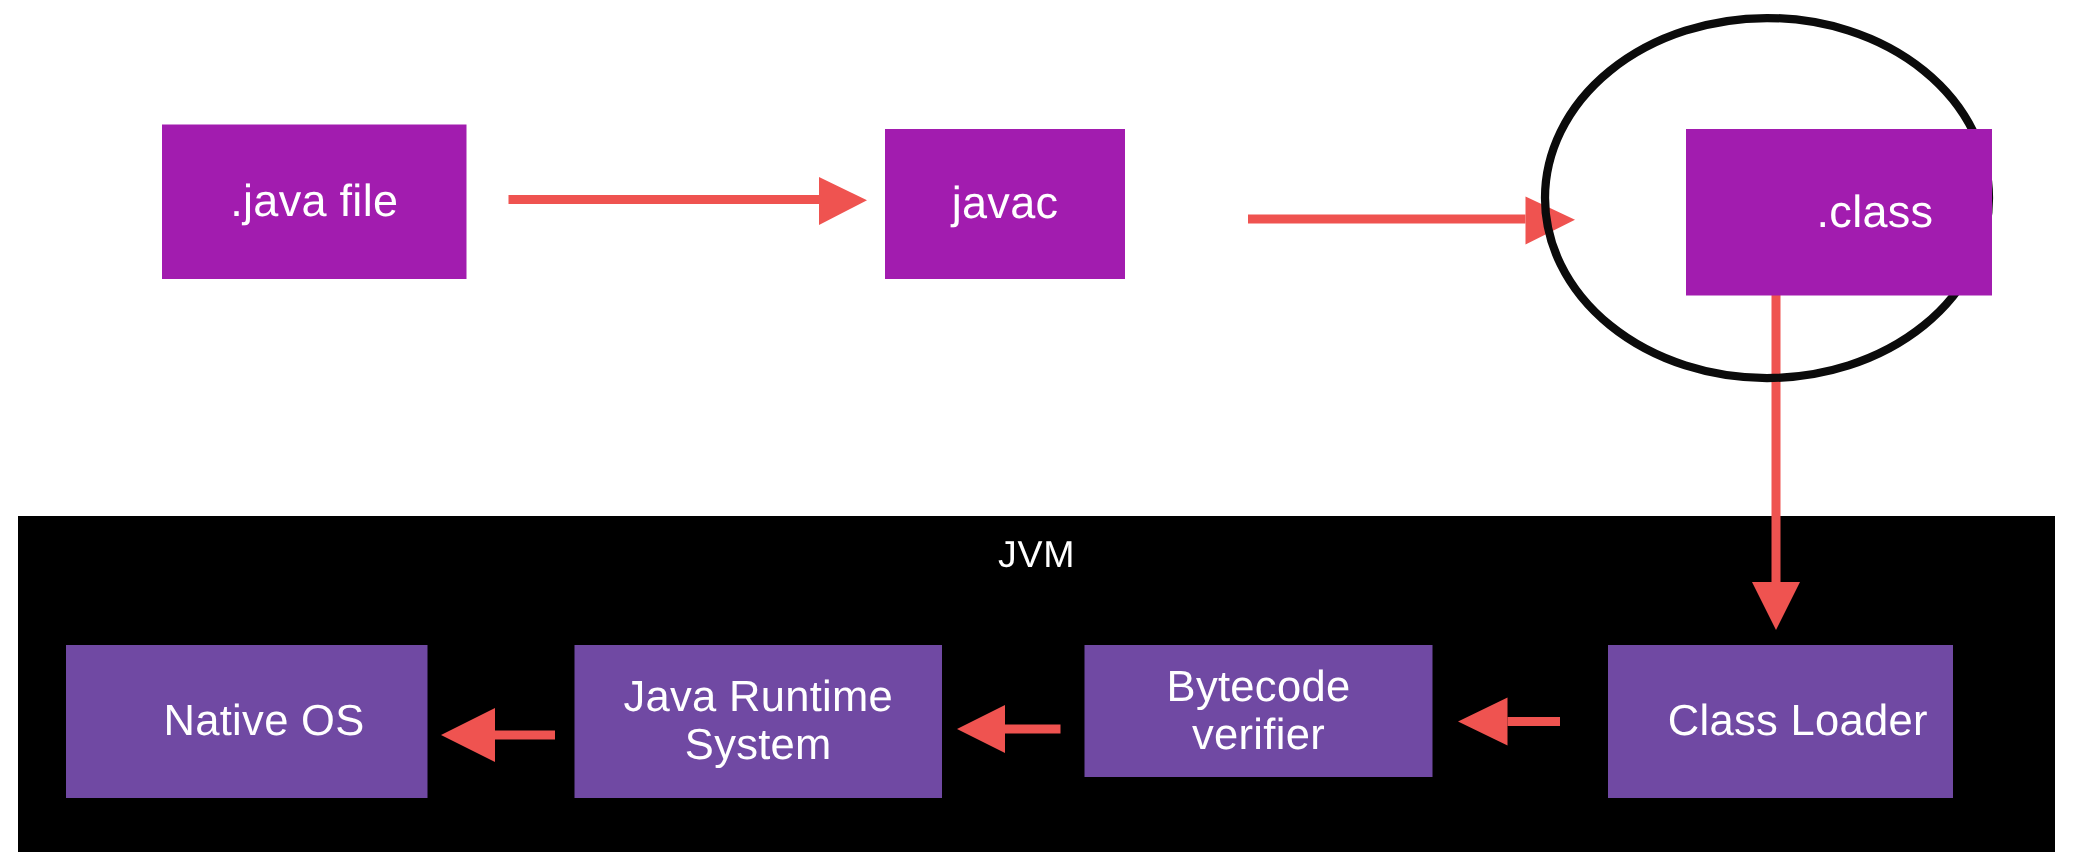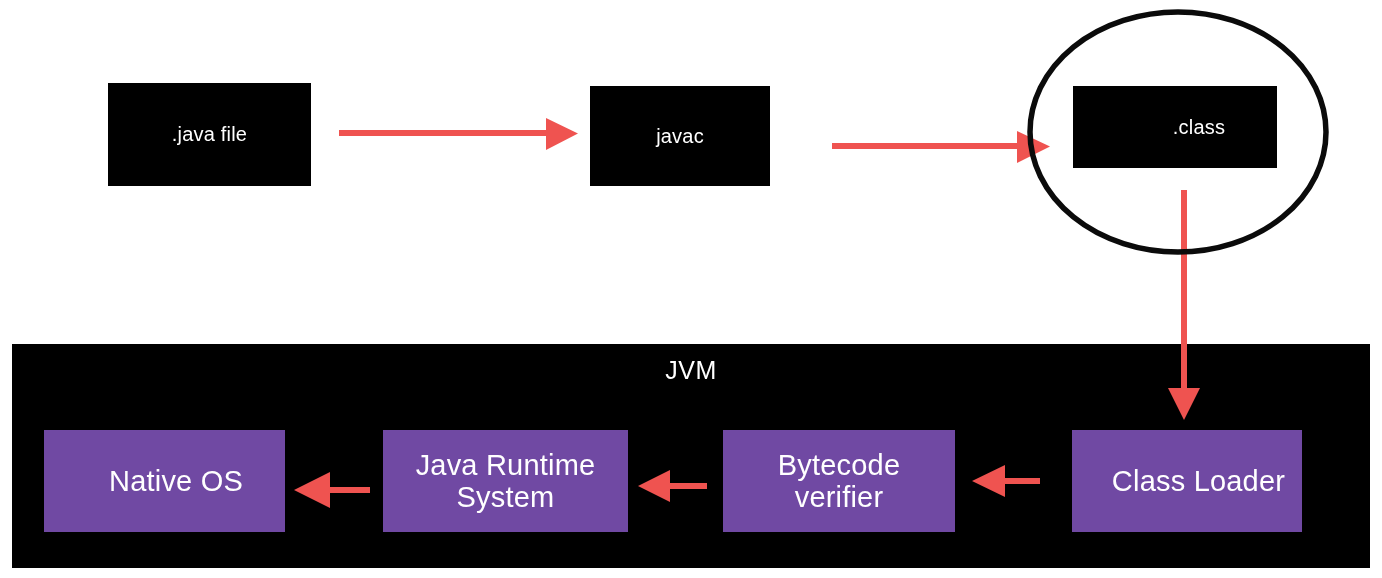--- a/index.html
+++ b/index.html
@@ -22,22 +22,22 @@
     display: flex;
     align-items: center;
     justify-content: center;
     text-align: center;
     color: #ffffff;
     line-height: 1.12;
     box-sizing: border-box;
     letter-spacing: 0.2px;
   }
   .green-box {
-    background: #000000;
-    font-size: 20px;
+    background: #a21caf;
+    font-size: 30px;
     font-weight: 400;
     align-items: center;
   }
   .purple-box {
     background: #7049a3;
     font-size: 29px;
     font-weight: 400;
     padding-left: 23px;
   }
   #jvm-panel {
@@ -122,37 +122,37 @@
       <polygon class="arrow-head" points="330,472 330,508 294,490"></polygon>
     </g>
 
     <ellipse class="ellipse-shape" cx="1178" cy="132" rx="148" ry="120"></ellipse>
   </svg>
 
   <div class="box green-box" style="left:108px; top:83px; width:203px; height:103px;">
     <span>.java file</span>
   </div>
 
-  <div class="box green-box" style="left:590px; top:86px; width:180px; height:100px;">
+  <div class="box green-box" style="left:590px; top:86px; width:160px; height:100px;">
     <span>javac</span>
   </div>
 
-  <div class="box green-box" style="left:1073px; top:86px; width:204px; height:82px;padding-left:48px;">
+  <div class="box green-box" style="left:1124px; top:86px; width:204px; height:111px;padding-left:48px;">
     <span>.class</span>
   </div>
 
   <div class="box purple-box" style="left:44px; top:430px; width:241px; height:102px;">
     <span>Native OS</span>
   </div>
 
   <div class="box purple-box" style="left:383px; top:430px; width:245px; height:102px; padding:0 0;">
     <span>Java Runtime System</span>
   </div>
 
-  <div class="box purple-box" style="left:723px; top:430px; width:232px; height:102px; padding:0 8px;">
+  <div class="box purple-box" style="left:723px; top:430px; width:232px; height:88px; padding:0 8px;">
     <span>Bytecode verifier</span>
   </div>
 
   <div class="box purple-box" style="left:1072px; top:430px; width:230px; height:102px;">
     <span>Class Loader</span>
   </div>
 
 </div>
 
 </body></html>

